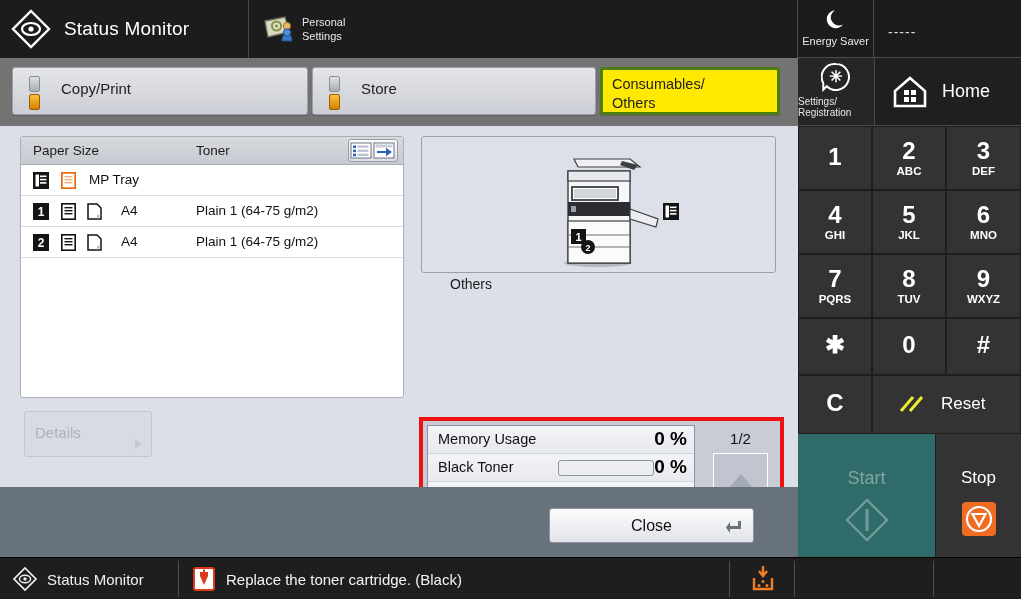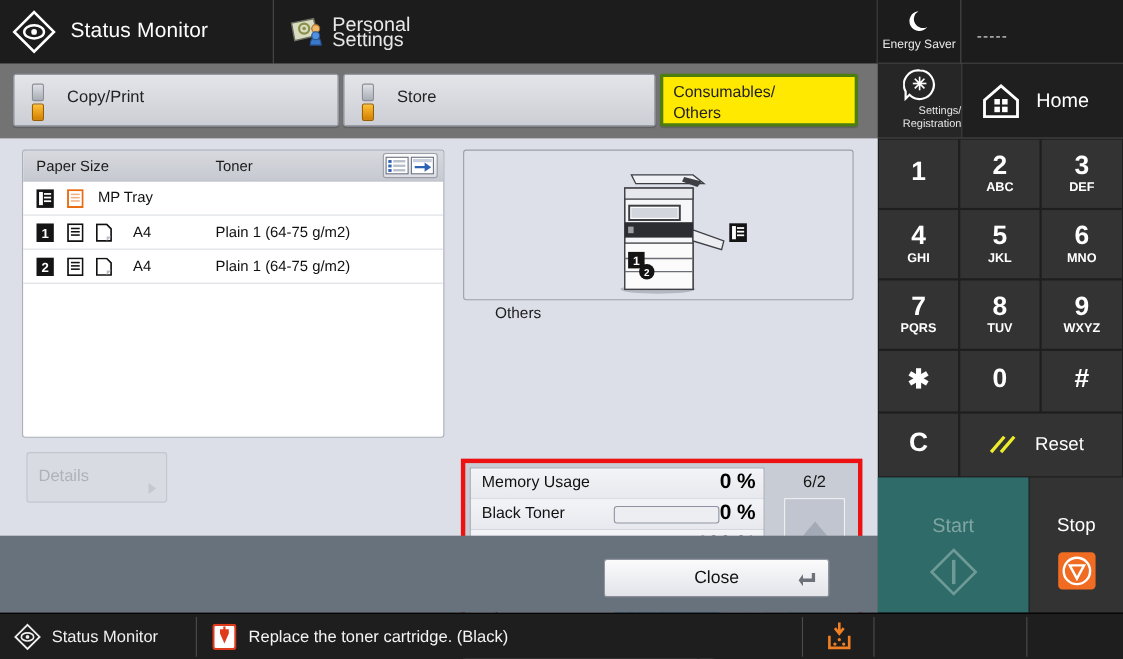--- a/index.html
+++ b/index.html
@@ -15,21 +15,21 @@
   .screen { position:absolute; left:0; top:0; width:798px; height:557px; background:#dcdfe8; }
 
   
   .hdr { position:absolute; left:0; top:0; width:798px; height:58px; background:#1c1c1c; display:flex; align-items:center; }
   .hdr-title-wrap { display:flex; align-items:center; width:248px; height:58px; padding-left:10px; }
   .diamond-eye { width:42px; height:42px; position:relative; flex:0 0 42px; }
   .hdr-title { color:#ffffff; font-size:19px; margin-left:12px; letter-spacing:.2px; }
   .hdr-sep { width:1px; height:58px; background:#4a4a4a; }
   .personal { display:flex; align-items:center; height:58px; padding:0 16px 0 14px; }
   .personal-ic { width:32px; height:28px; position:relative; flex:0 0 32px; }
-  .personal-txt { color:#e8e8e8; font-size:18px; line-height:14px; margin-left:7px; }
+  .personal-txt { color:#e8e8e8; font-size:11px; line-height:14px; margin-left:7px; }
 
   
   .tabs { position:absolute; left:0; top:58px; width:798px; height:68px; background:#737373; }
   .tab {
     position:absolute; top:9px; height:48px; border:1px solid #9aa0ab;
     background:linear-gradient(#e3e5e9,#ccced5); border-radius:3px;
     box-shadow:0 1px 1px rgba(0,0,0,.18);
   }
   .tab.tab1 { left:12px; width:296px; }
   .tab.tab2 { left:312px; width:284px; }
@@ -112,21 +112,21 @@
   .right { position:absolute; left:798px; top:0; width:223px; height:557px; background:#1e1e1e; }
   .rtop { position:absolute; left:0; top:0; width:223px; height:58px; background:#1c1c1c; }
   .sep-h { position:absolute; left:0; width:223px; height:1px; background:#4a4a4a; }
   .sep-v { position:absolute; top:0; width:1px; background:#4a4a4a; }
 
   .r-energy { position:absolute; left:0; top:0; width:75px; height:58px; }
   .r-blank { position:absolute; left:76px; top:0; width:147px; height:58px; }
   .dashes { position:absolute; left:14px; top:24px; color:#d8d8d8; font-size:14px; letter-spacing:1px; }
 
   .settings-btn { position:absolute; left:0; top:58px; width:76px; height:67px; background:#262626; }
-  .settings-btn .lbl { position:absolute; width:100%; text-align:right; top:38px; font-size:10px; color:#e6e6e6; line-height:11px; }
+  .settings-btn .lbl { position:absolute; width:100%; text-align:left; top:38px; font-size:10px; color:#e6e6e6; line-height:11px; }
   .home-btn { position:absolute; left:77px; top:58px; width:146px; height:67px; background:#1f1f1f;
               display:flex; align-items:center; }
   .home-btn .lbl { color:#fff; font-size:18px; margin-left:15px; }
 
   .keypad { position:absolute; left:0; top:126px; width:223px; height:308px; }
   .key { position:absolute; background:#333333; }
   .key .num { position:absolute; width:100%; text-align:center; color:#fff; font-size:24px; font-weight:bold; }
   .key .sub { position:absolute; width:100%; text-align:center; color:#fff; font-size:11.5px; font-weight:bold; }
   .key.onlynum .num { top:50%; margin-top:-16px; }
 
@@ -394,21 +394,21 @@
                 <div class="seg" style="left: 60%;"></div>
                 <div class="seg" style="left: 70%;"></div>
                 <div class="seg" style="left: 80%;"></div>
                 <div class="seg" style="left: 90%;"></div>
               </div>
             <div class="pc">100 %</div>
           </div>
         </div>
 
         <div class="pager">
-          <div class="pg">6/2</div>
+          <div class="pg">1/2</div>
           <div class="arrbox">
             <div class="half top">
               <div class="up-tri"></div>
             </div>
             <div class="half">
               <div class="dn-tri"></div>
             </div>
           </div>
         </div>
       </div>

